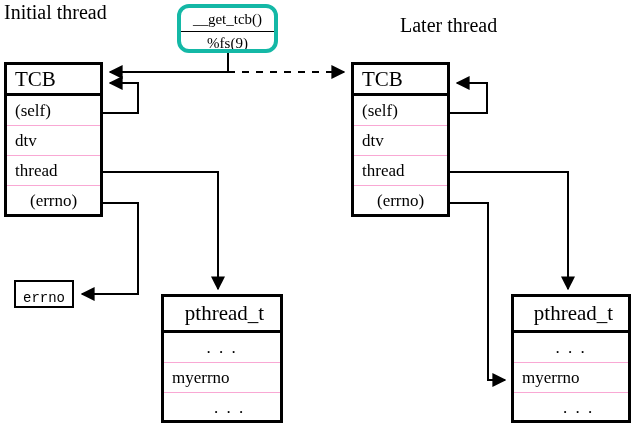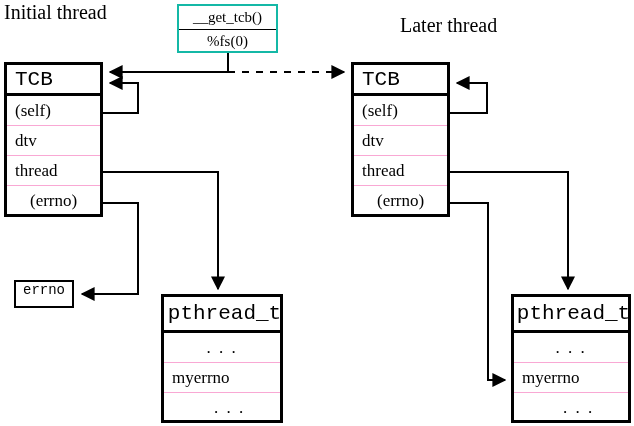--- a/index.html
+++ b/index.html
@@ -40,21 +40,20 @@
     background: #fff;
   }
   .struct .hdr {
     box-sizing: border-box;
     border-bottom: 3px solid #000;
     display: flex;
     align-items: center;
     padding-left: 8px;
     font-size: 21px;
     white-space: nowrap;
-    font-family: Liberation Mono, monospace;
   }
   .struct .row {
     box-sizing: border-box;
     border-bottom: 1px solid #f9a8d4;
     display: flex;
     align-items: center;
     padding-left: 8px;
     font-size: 17px;
     white-space: nowrap;
   }
@@ -75,35 +74,35 @@
 
   
   #errno-box {
     position: absolute;
     left: 14px; top: 280px;
     width: 60px; height: 28px;
     box-sizing: border-box;
     border: 2px solid #000;
     background: #fff;
     display: flex;
-    align-items: flex-start;
+    align-items: flex-end;
     justify-content: center;
     font-family: "Liberation Mono", "DejaVu Sans Mono", monospace;
     font-size: 14px;
     white-space: nowrap;
   }
 
   
   #get-tcb-box {
     position: absolute;
     left: 177px; top: 4px;
     width: 101px; height: 49px;
     box-sizing: border-box;
-    border: 2px solid #14b8a6;
-    border-radius: 0;
+    border: 4px solid #14b8a6;
+    border-radius: 12px;
     background: #fff;
     overflow: hidden;
   }
   #get-tcb-box .line1 {
     height: 24px;
     box-sizing: border-box;
     border-bottom: 1px solid #000;
     display: flex; align-items: center; justify-content: center;
     font-size: 15px; white-space: nowrap;
   }
@@ -142,21 +141,21 @@
     <path d="M 450 172 L 568 172 L 568 289" stroke="#000" stroke-width="2" fill="none" marker-end="url(#arrow)"></path>
 
     <path d="M 450 203 L 488 203 L 488 380 L 505 380" stroke="#000" stroke-width="2" fill="none" marker-end="url(#arrow)"></path>
   </svg>
 
   <div class="title" id="title-initial">Initial thread</div>
   <div class="title" id="title-later">Later thread</div>
 
   <div id="get-tcb-box">
     <div class="line1">__get_tcb()</div>
-    <div class="line2">%fs(0)</div>
+    <div class="line2">%fs(9)</div>
   </div>
 
   <div class="struct tcb" id="tcb-left">
     <div class="hdr">TCB</div>
     <div class="row">(self)</div>
     <div class="row">dtv</div>
     <div class="row">thread</div>
     <div class="row">(errno)</div>
   </div>
 

